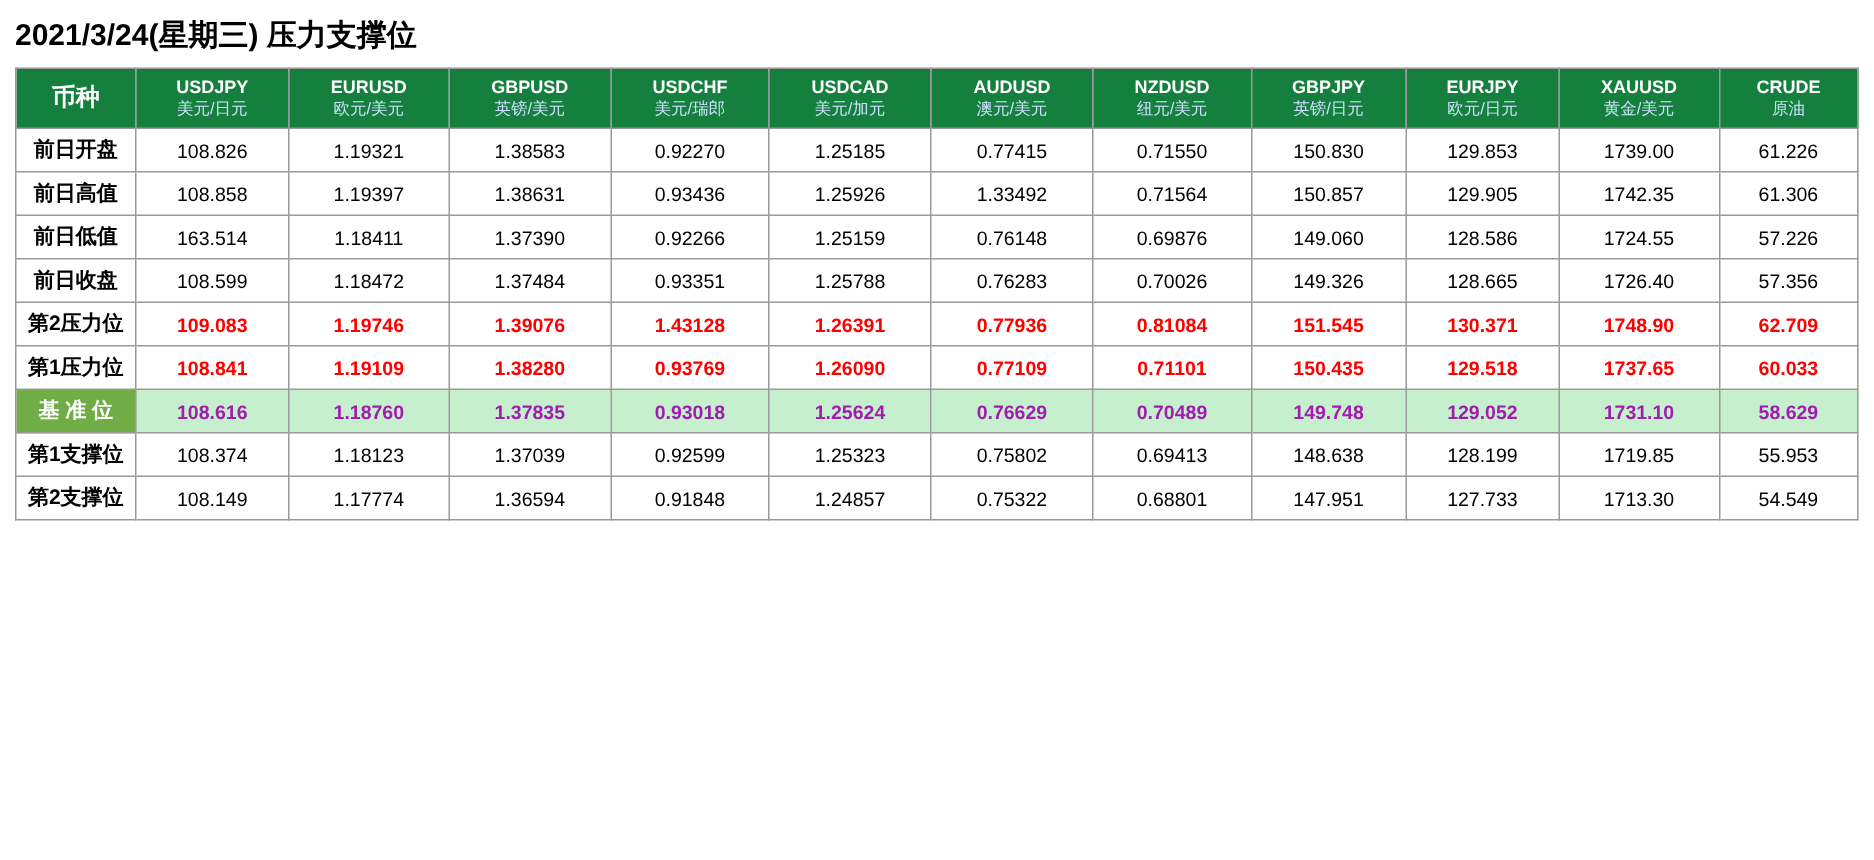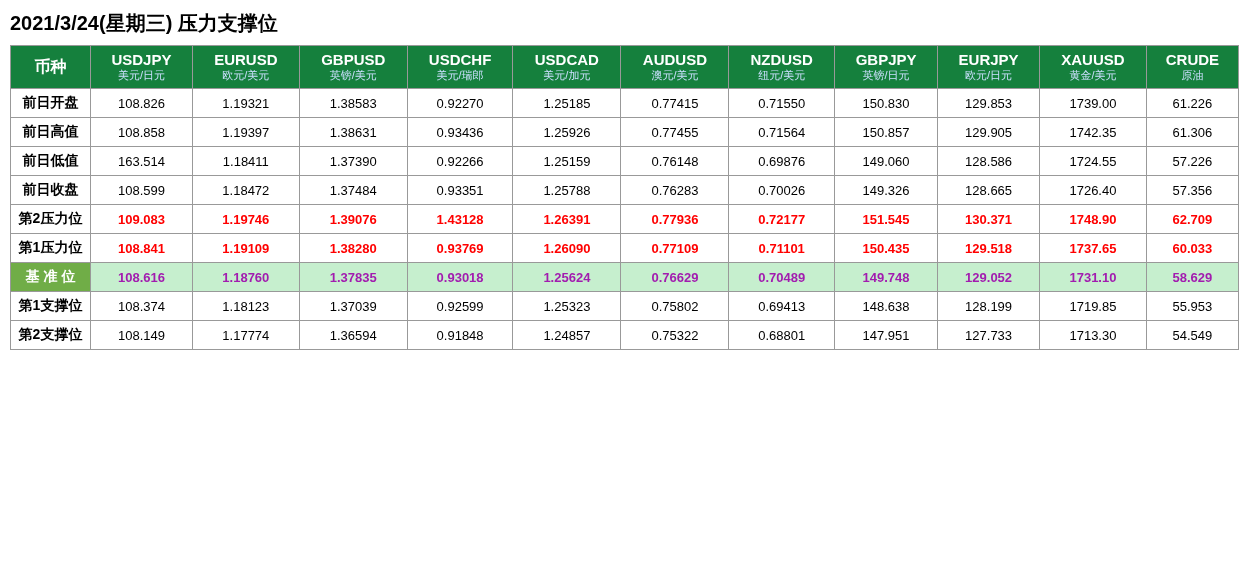--- a/index.html
+++ b/index.html
@@ -25,21 +25,21 @@
       padding: 5px 4px;
       white-space: nowrap;
     }
     
     .header-row th {
       background: #15803d;
       color: #fff;
       font-weight: bold;
     }
     .header-row th .currency-main {
-      font-size: 15px;
+      font-size: 12px;
       font-weight: bold;
     }
     .header-row th .currency-sub {
       font-size: 11px;
       font-weight: normal;
       color: #cce0ff;
     }
     
     .label-col {
       font-weight: bold;
@@ -155,21 +155,21 @@
         <td class="data-cell">1739.00</td>
         <td class="data-cell">61.226</td>
       </tr>
       <tr class="normal-row" style="background-color: rgb(249, 249, 249);">
         <td class="label-col">前日高值</td>
         <td class="data-cell">108.858</td>
         <td class="data-cell">1.19397</td>
         <td class="data-cell">1.38631</td>
         <td class="data-cell">0.93436</td>
         <td class="data-cell">1.25926</td>
-        <td class="data-cell">0.77455</td>
+        <td class="data-cell">1.33492</td>
         <td class="data-cell">0.71564</td>
         <td class="data-cell">150.857</td>
         <td class="data-cell">129.905</td>
         <td class="data-cell">1742.35</td>
         <td class="data-cell">61.306</td>
       </tr>
       <tr class="normal-row" style="background-color: rgb(255, 255, 255);">
         <td class="label-col">前日低值</td>
         <td class="data-cell">163.514</td>
         <td class="data-cell">1.18411</td>
@@ -198,21 +198,21 @@
         <td class="data-cell">57.356</td>
       </tr>
       <tr class="pressure-row">
         <td class="label-col">第2压力位</td>
         <td class="data-cell">109.083</td>
         <td class="data-cell">1.19746</td>
         <td class="data-cell">1.39076</td>
         <td class="data-cell">1.43128</td>
         <td class="data-cell">1.26391</td>
         <td class="data-cell">0.77936</td>
-        <td class="data-cell">0.72177</td>
+        <td class="data-cell">0.81084</td>
         <td class="data-cell">151.545</td>
         <td class="data-cell">130.371</td>
         <td class="data-cell">1748.90</td>
         <td class="data-cell">62.709</td>
       </tr>
       <tr class="pressure-row">
         <td class="label-col">第1压力位</td>
         <td class="data-cell">108.841</td>
         <td class="data-cell">1.19109</td>
         <td class="data-cell">1.38280</td>

